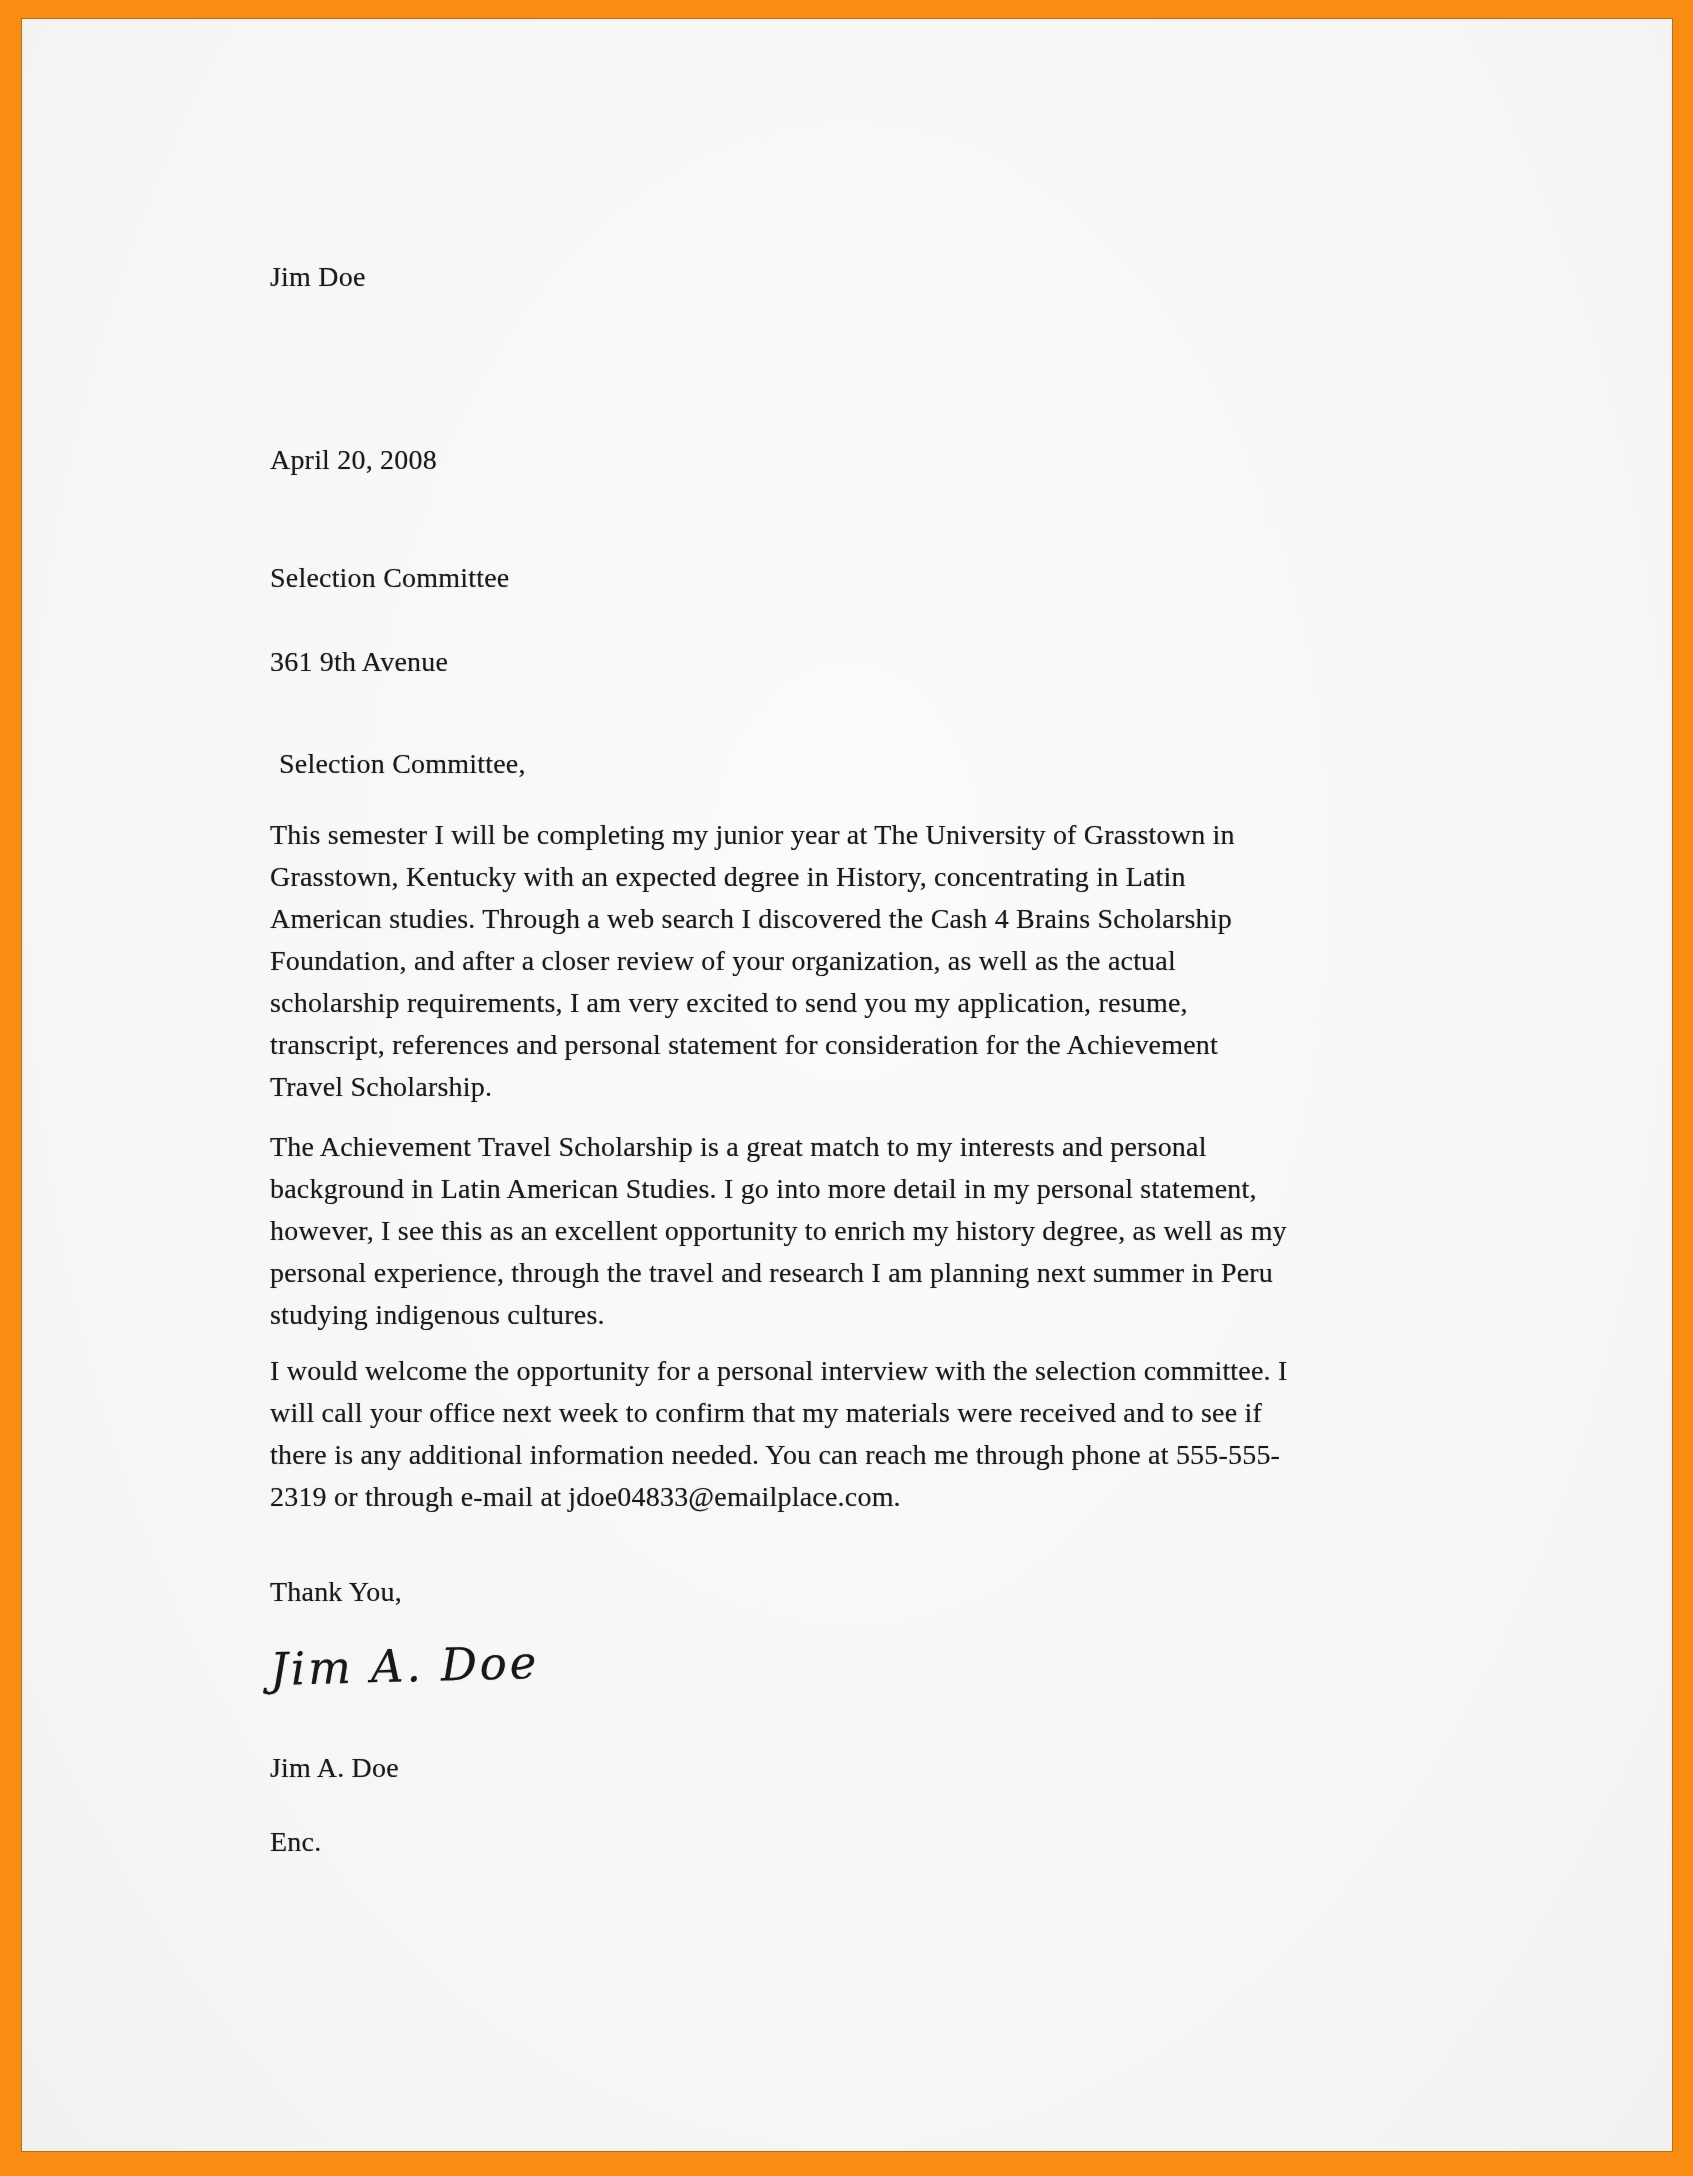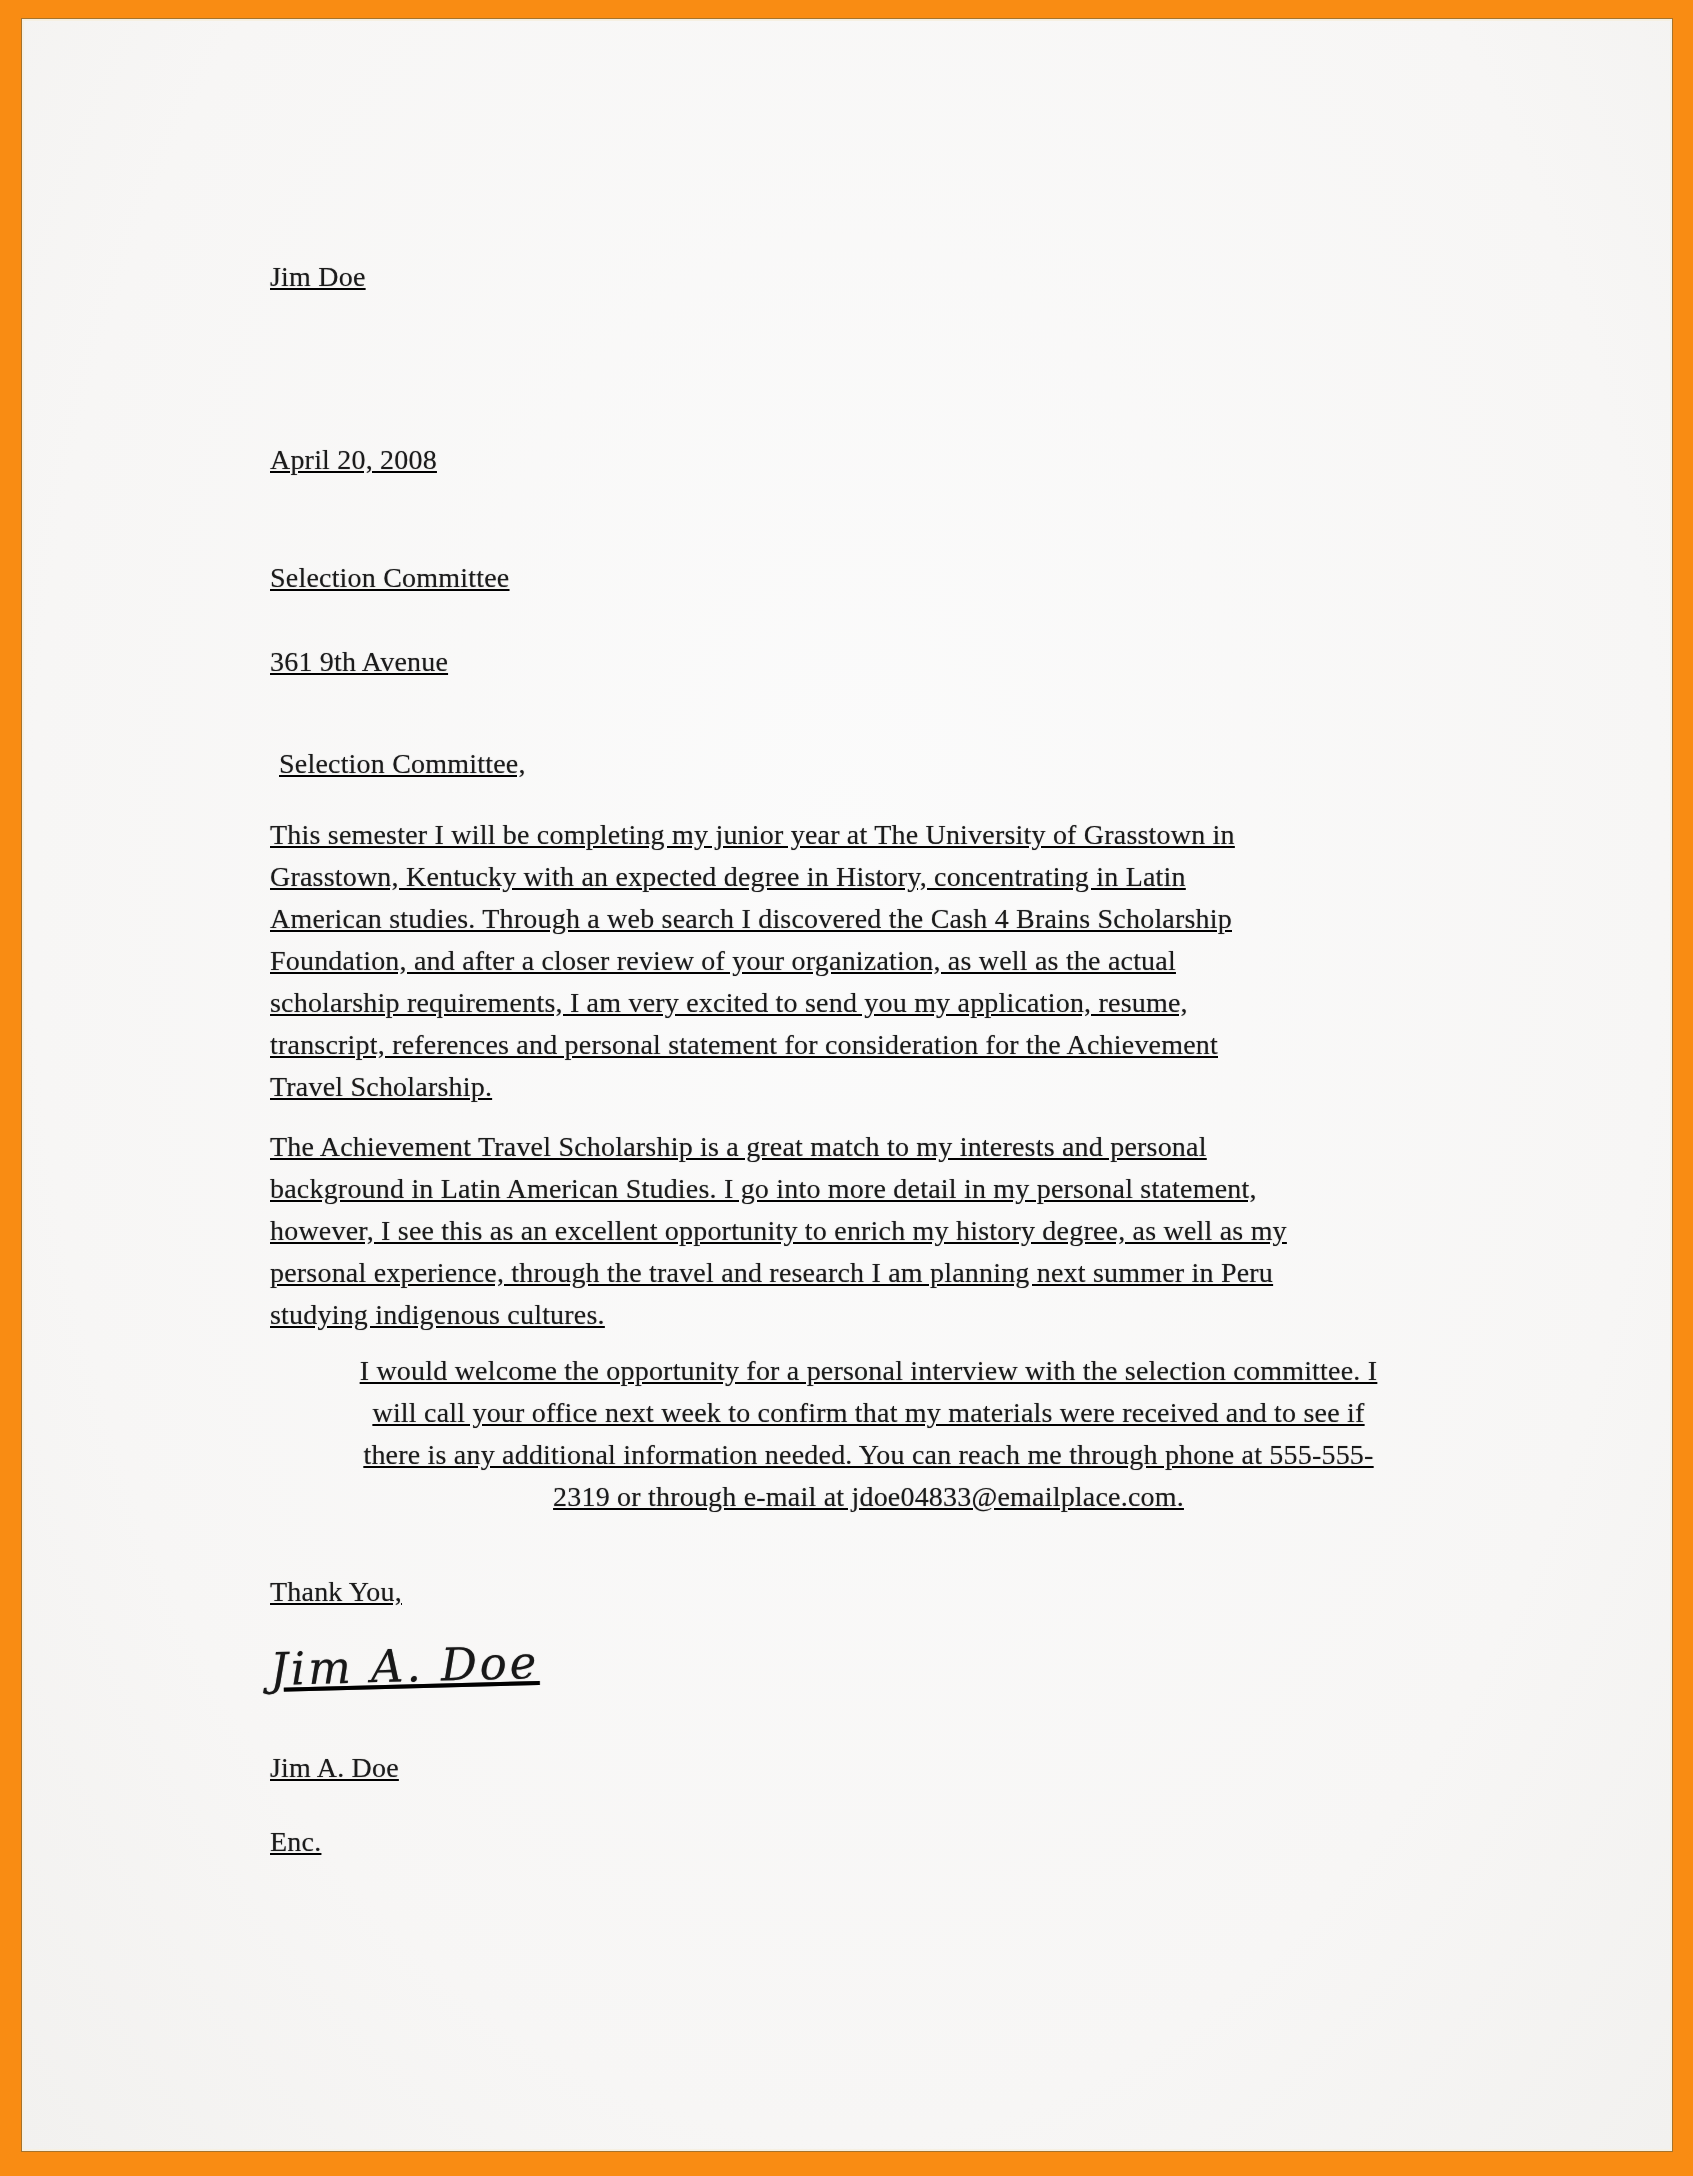--- a/index.html
+++ b/index.html
@@ -9,21 +9,20 @@
   }
   .frame {
     position: relative;
     width: 1694px;
     height: 2176px;
     box-sizing: border-box;
     background: #f98c13;
     padding: 19.3px 22px 25px 22px;
     overflow: hidden;
     font-family: "Liberation Serif", "DejaVu Serif", serif;
-    text-decoration: underline;
   }
   .paper {
     box-sizing: border-box;
     width: 100%;
     height: 100%;
     background: #f8f8f8;
     background-image: radial-gradient(ellipse at 50% 40%, #fbfbfb 0%, #f7f6f5 70%, #f2f1ef 100%);
     border: 2.9px solid #f6f0e2;        
     outline: 1.9px solid #a5732d;       
     padding: 193px 203px 0 246px;
@@ -35,21 +34,21 @@
     white-space: pre-line;
     color: #1b1b1b;
     text-shadow: 0 0 1px rgba(45,45,45,0.55);
     letter-spacing: 0.2px;
   }
   .date       { margin-top: 99px; }
   .recipient  { margin-top: 34px; }
   .salutation { margin-top: 17.4px; margin-left: 9px; }
   .para-1     { margin-top: 29px; }
   .para-2     { margin-top: 18px; }
-  .para-3     { margin-top: 14.5px; text-align: center; }
+  .para-3     { margin-top: 14.5px; }
   .closing    { margin-top: 53px; }
   .signature {
     margin-top: 23px;
     font-size: 45px;
     line-height: 68px;
     font-style: italic;
     font-family: "DejaVu Serif", "Liberation Serif", serif;
     letter-spacing: 2.9px;
     transform: rotate(-1.5deg);
     transform-origin: left center;

